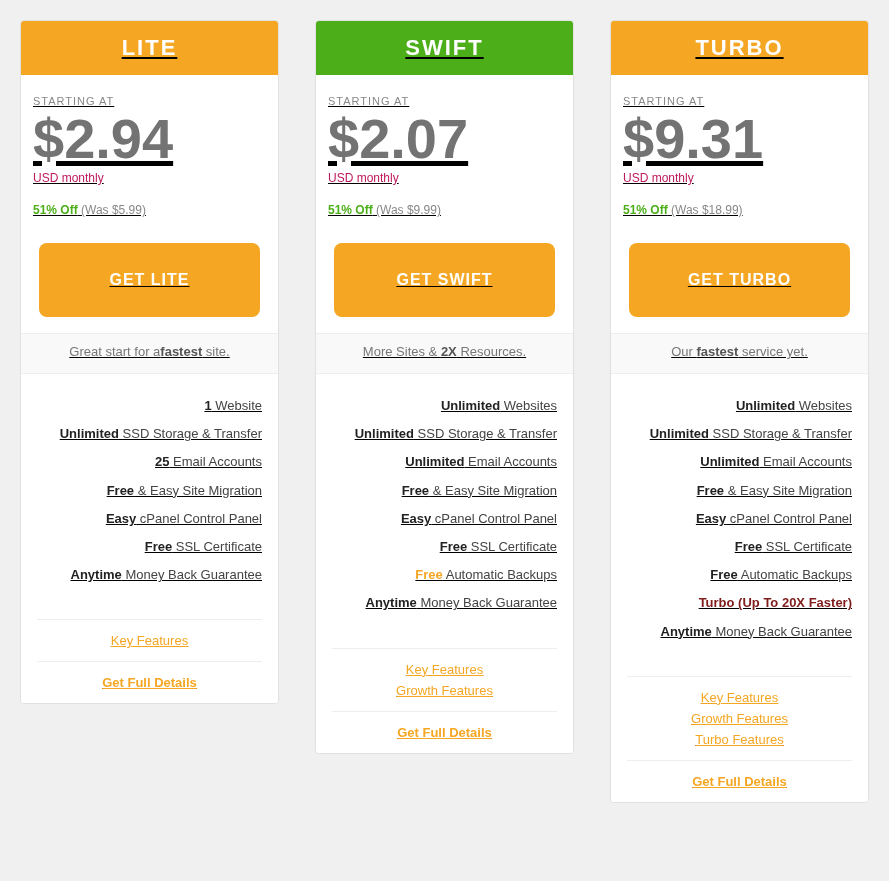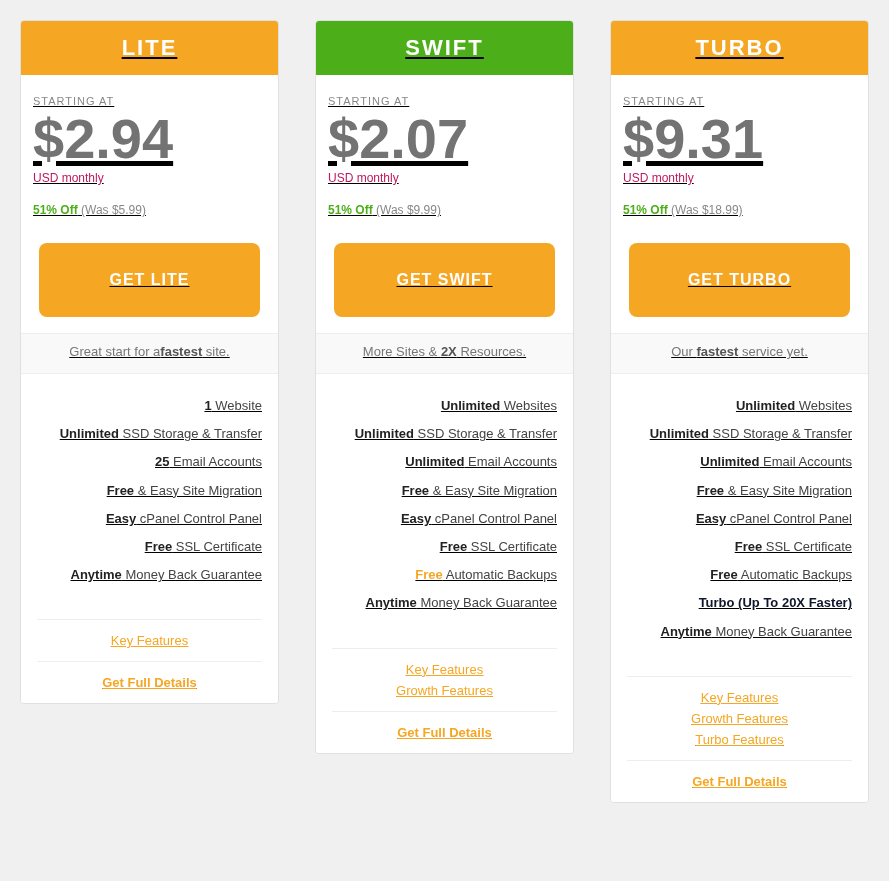--- a/index.html
+++ b/index.html
@@ -105,21 +105,21 @@
     .features-list li {
       font-size: 13px;
       color: #444;
       padding: 5px 0;
       text-align: right;
       line-height: 1.4;
     }
     .features-list li .bold { font-weight: 800; color: #222; }
     .features-list li .orange { color: #f5a623; font-weight: 800; }
     .features-list li .highlight-turbo {
-      color: #0f172a;
+      color: #7f1d1d;
       font-weight: 800;
       font-style: normal;
       margin-top: 48px;
     }
     .plan-links {
       padding: 10px 16px;
       text-align: center;
       background: #fff;
     }
     .plan-links a {

